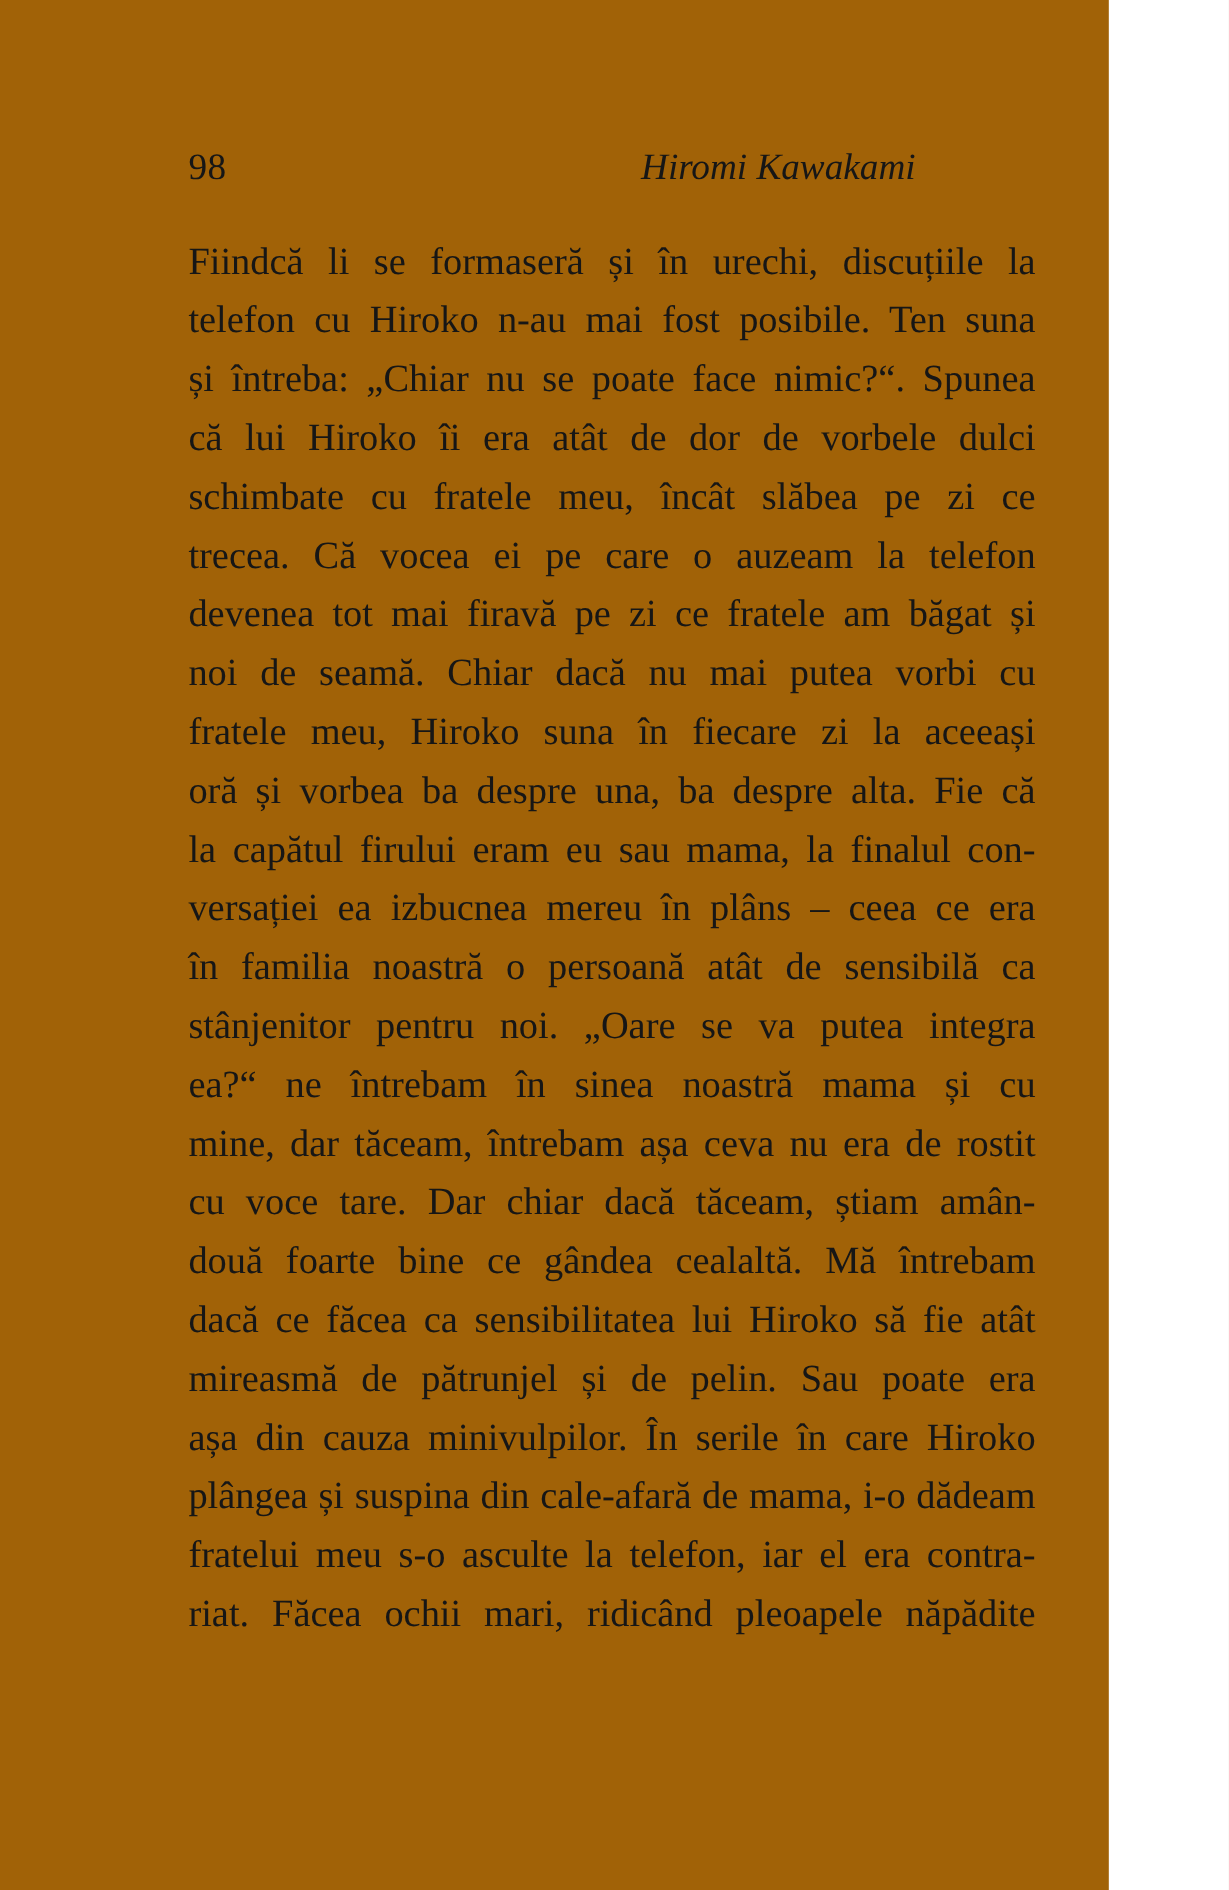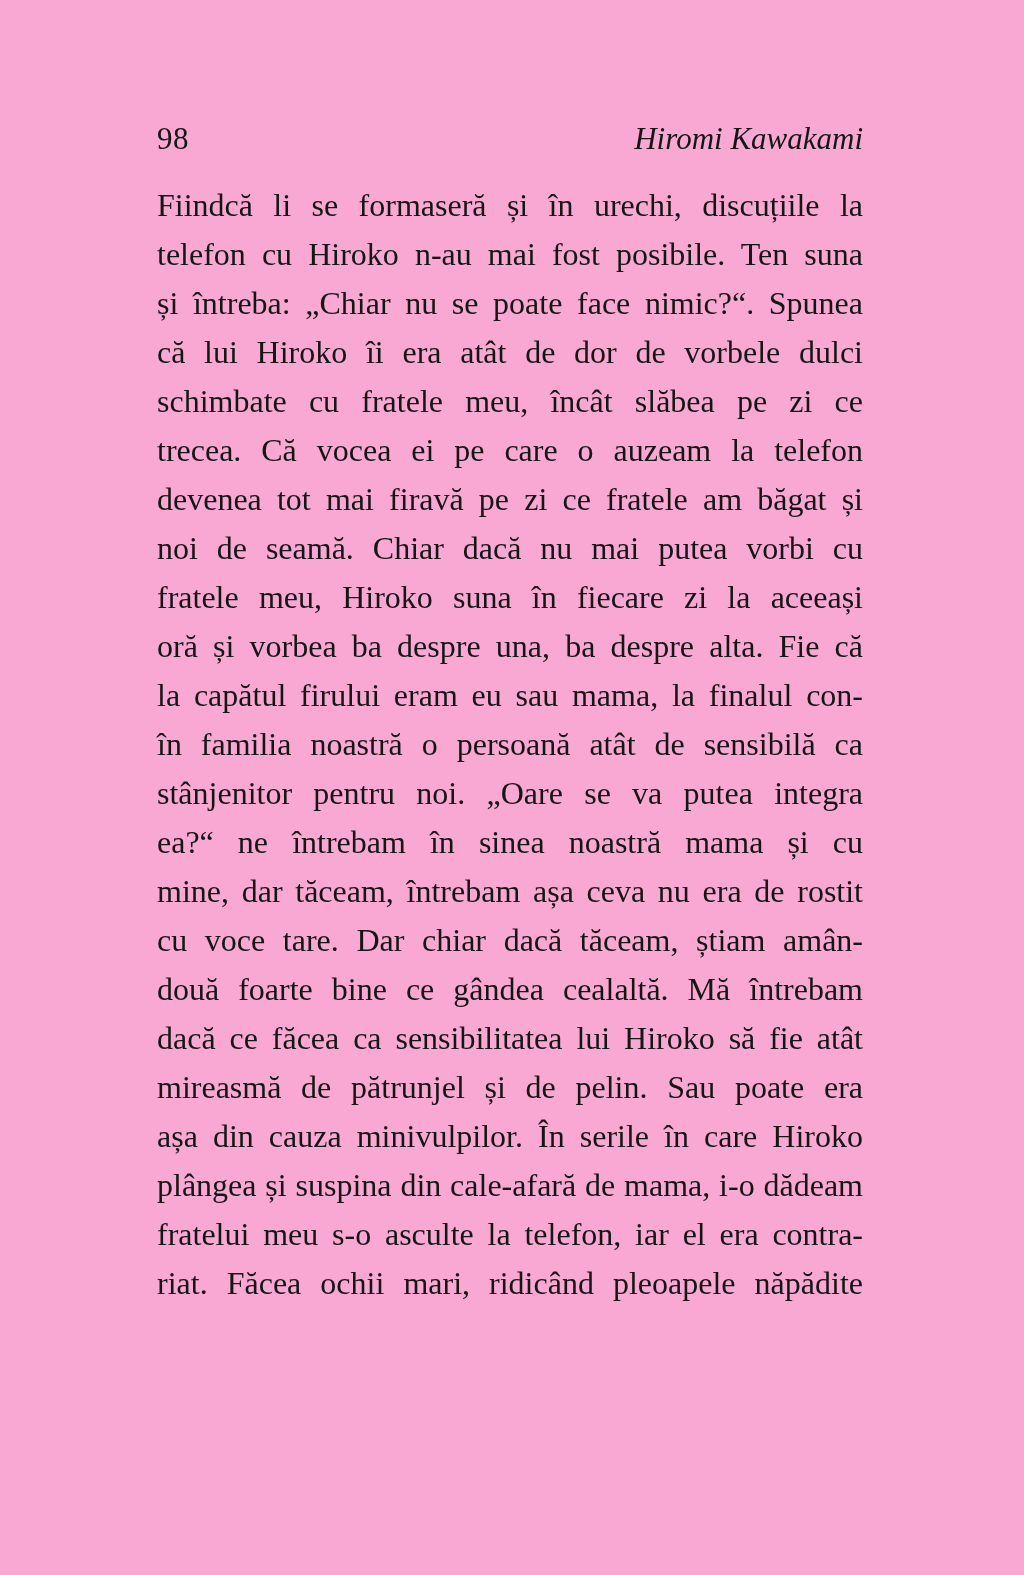--- a/index.html
+++ b/index.html
@@ -2,23 +2,23 @@
 <html><head>
 <meta charset="utf-8">
 <style>
   html, body {
     margin: 0;
     padding: 0;
     background: #ffffff;
   }
   .page {
     position: relative;
-    width: 1024px;
+    width: 924px;
     height: 1575px;
-    background: #f9a8d4;
+    background: #a16207;
     color: #161616;
     font-family: "Liberation Serif", "DejaVu Serif", serif;
     box-sizing: border-box;
     padding: 121px 161px 0 157px;
     overflow: hidden;
   }
   .running-header {
     display: flex;
     justify-content: space-between;
     align-items: baseline;
@@ -26,21 +26,21 @@
     line-height: 36px;
   }
   .page-number {
     font-style: normal;
     letter-spacing: 0.5px;
   }
   .running-head {
     font-style: italic;
   }
   .text-body {
-    margin-top: 24px;
+    margin-top: 36px;
   }
   .text-line {
     font-size: 32px;
     line-height: 49px;
     white-space: nowrap;
     text-align: justify;
     text-align-last: justify;
     text-justify: inter-word;
     width: 706px;
   }
@@ -59,20 +59,21 @@
     <div class="text-line">telefon cu Hiroko n-au mai fost posibile. Ten suna</div>
     <div class="text-line">și întreba: „Chiar nu se poate face nimic?“. Spunea</div>
     <div class="text-line">că lui Hiroko îi era atât de dor de vorbele dulci</div>
     <div class="text-line">schimbate cu fratele meu, încât slăbea pe zi ce</div>
     <div class="text-line">trecea. Că vocea ei pe care o auzeam la telefon</div>
     <div class="text-line">devenea tot mai firavă pe zi ce fratele am băgat și</div>
     <div class="text-line">noi de seamă. Chiar dacă nu mai putea vorbi cu</div>
     <div class="text-line">fratele meu, Hiroko suna în fiecare zi la aceeași</div>
     <div class="text-line">oră și vorbea ba despre una, ba despre alta. Fie că</div>
     <div class="text-line">la capătul firului eram eu sau mama, la finalul con-</div>
+    <div class="text-line">versației ea izbucnea mereu în plâns – ceea ce era</div>
     <div class="text-line">în familia noastră o persoană atât de sensibilă ca</div>
     <div class="text-line">stânjenitor pentru noi. „Oare se va putea integra</div>
     <div class="text-line">ea?“ ne întrebam în sinea noastră mama și cu</div>
     <div class="text-line">mine, dar tăceam, întrebam așa ceva nu era de rostit</div>
     <div class="text-line">cu voce tare. Dar chiar dacă tăceam, știam amân-</div>
     <div class="text-line">două foarte bine ce gândea cealaltă. Mă întrebam</div>
     <div class="text-line">dacă ce făcea ca sensibilitatea lui Hiroko să fie atât</div>
     <div class="text-line">mireasmă de pătrunjel și de pelin. Sau poate era</div>
     <div class="text-line">așa din cauza minivulpilor. În serile în care Hiroko</div>
     <div class="text-line">plângea și suspina din cale-afară de mama, i-o dădeam</div>

